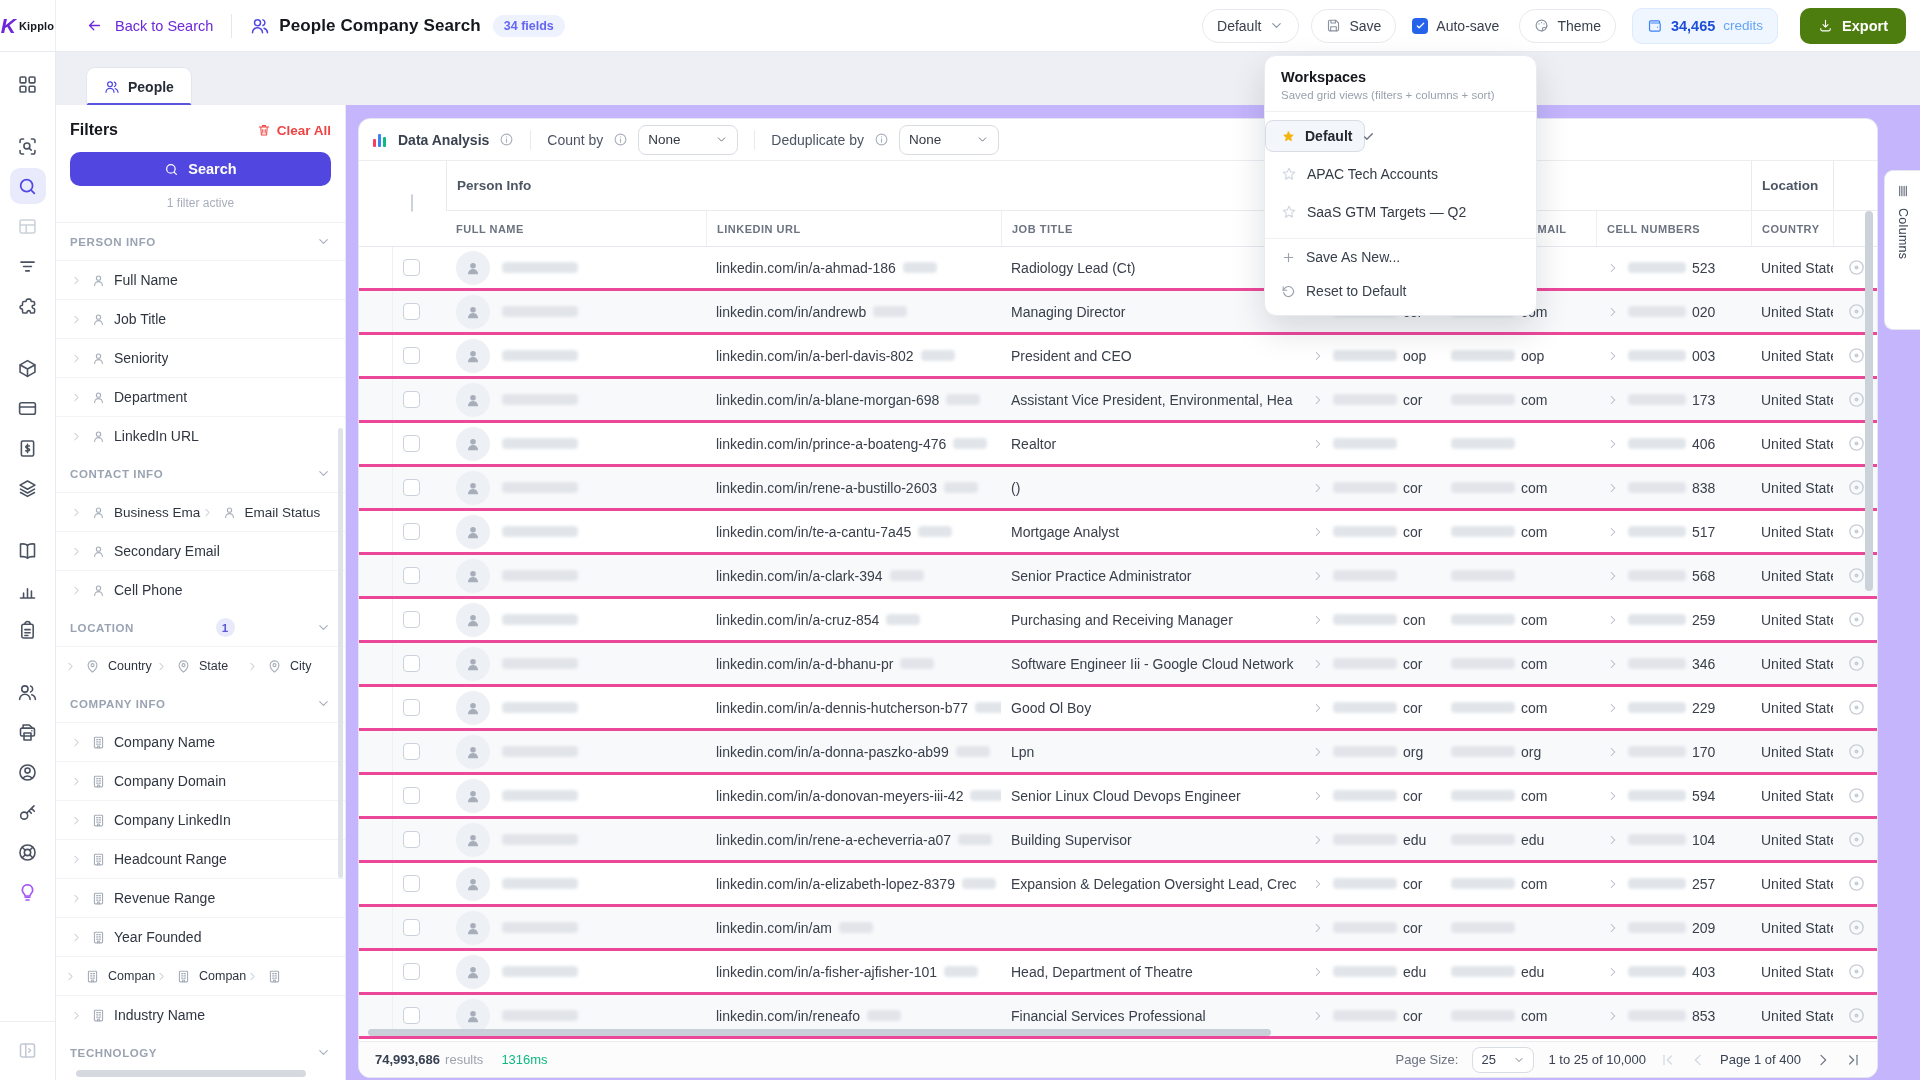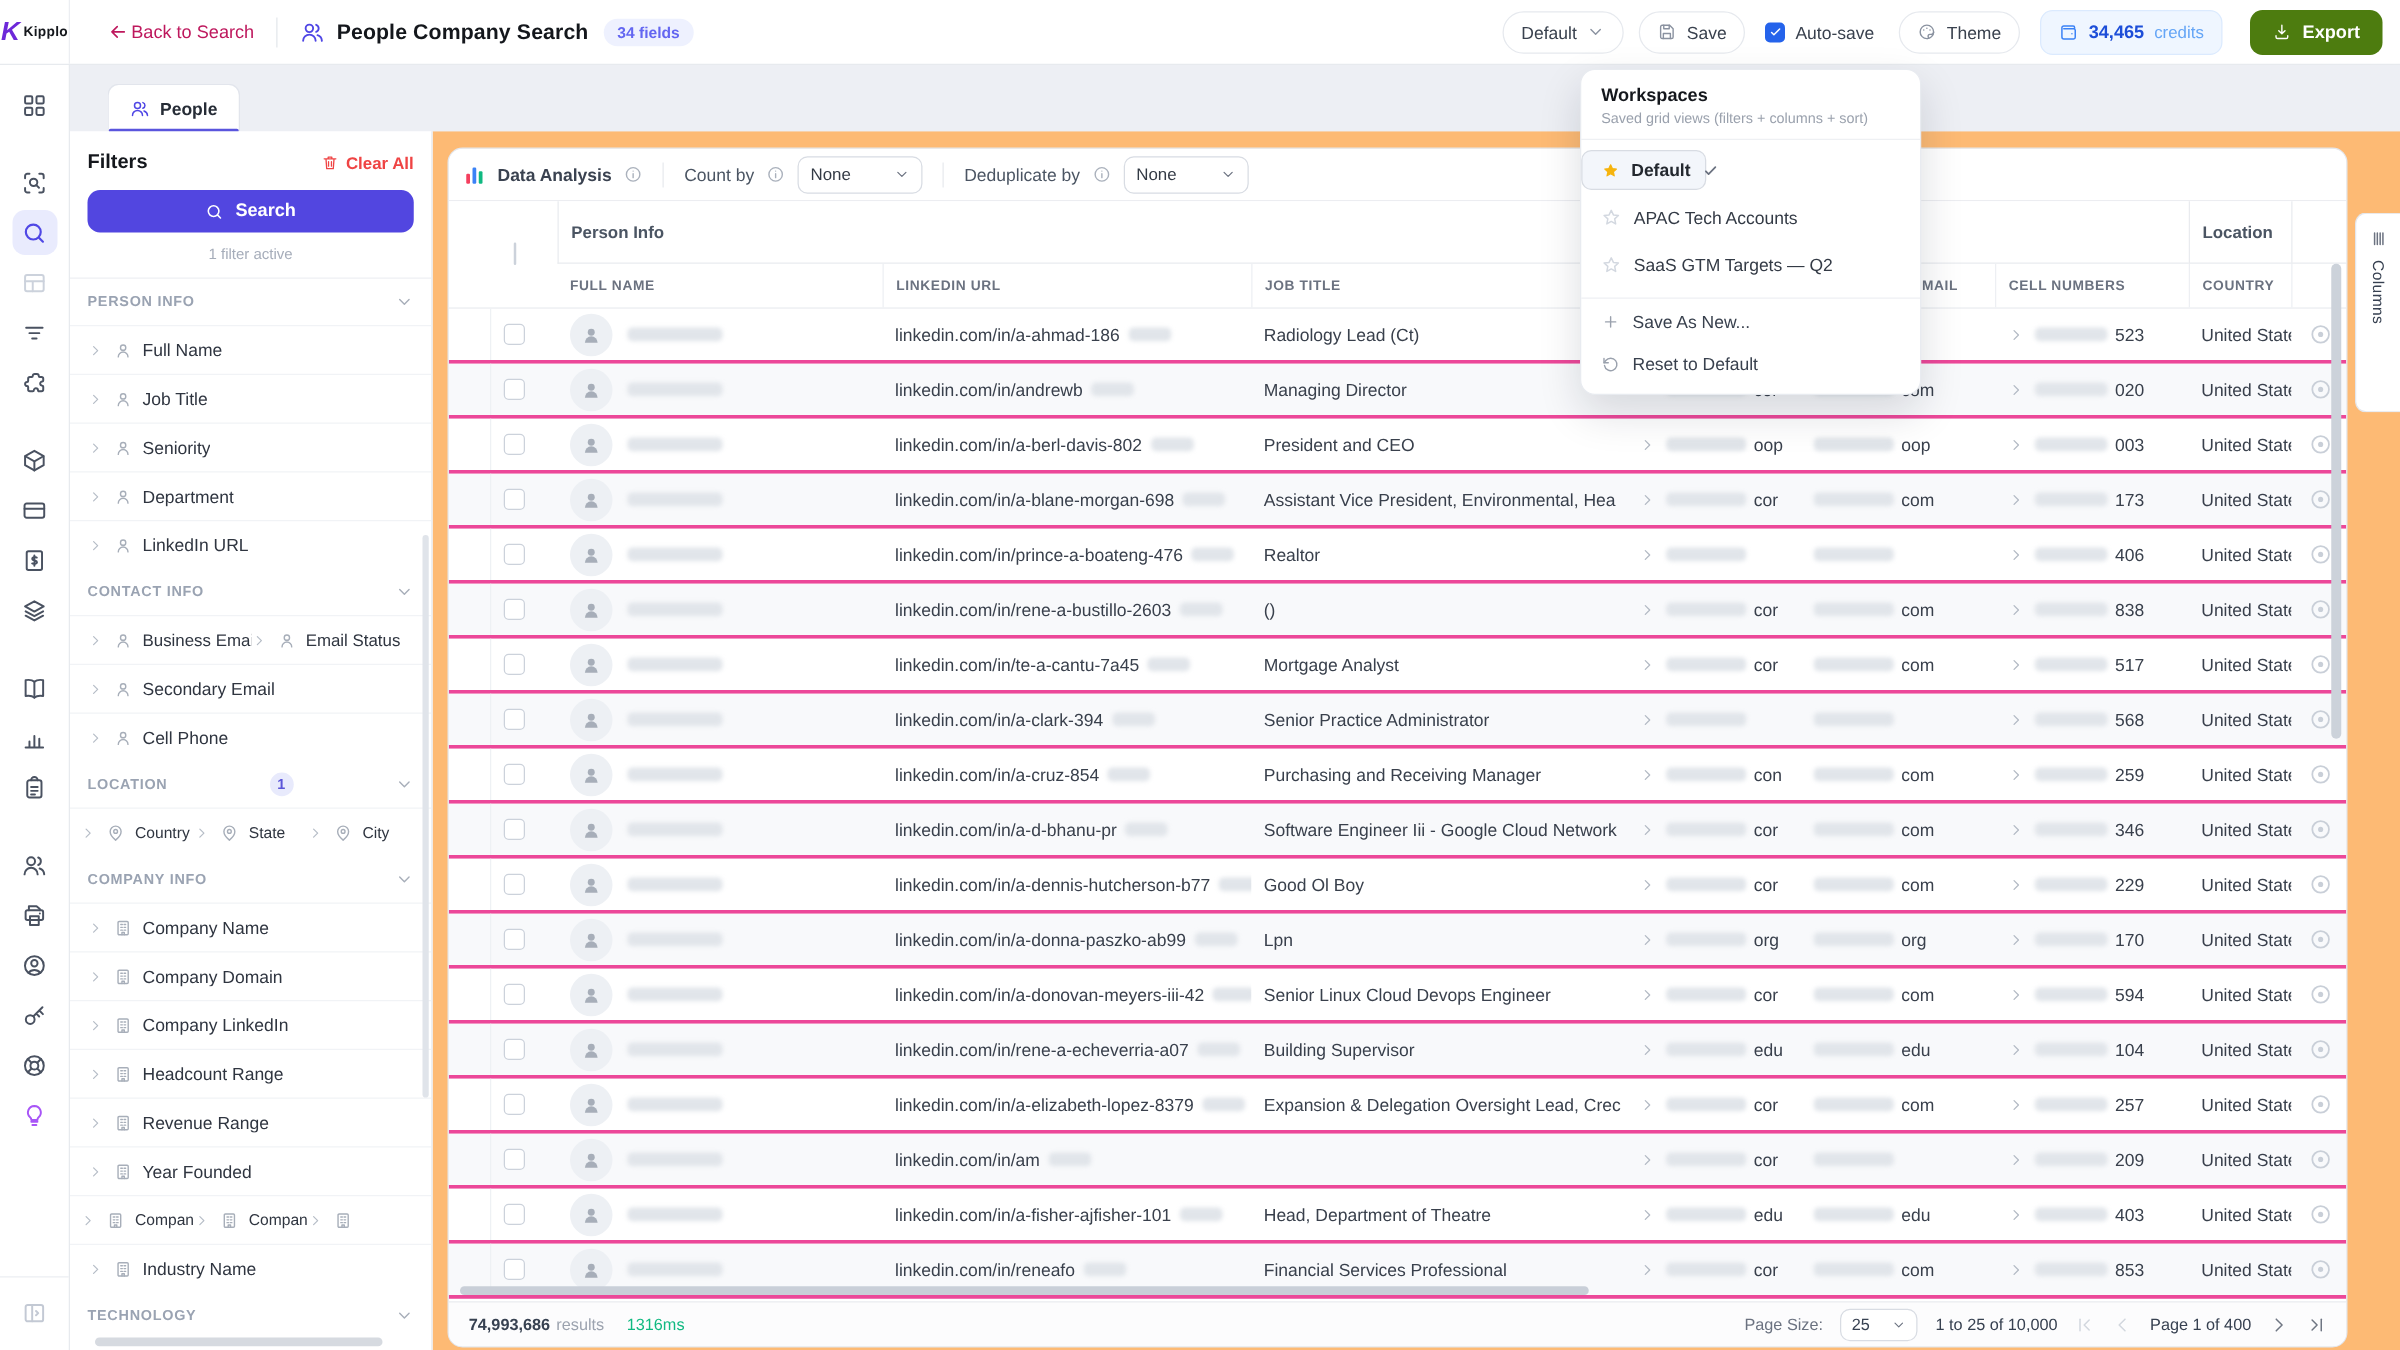--- a/index.html
+++ b/index.html
@@ -6,21 +6,21 @@
   html,body{width:1920px;height:1080px;overflow:hidden}
   body{font-family:"Liberation Sans",sans-serif;background:#edeff4;color:#1f2937;position:relative;font-size:14px}
   .ic{display:inline-flex;flex:none}
   .ic svg{width:100%;height:100%;display:block}
 
   
   .topbar{position:absolute;top:0;left:0;right:0;height:52px;background:#fff;border-bottom:1px solid #e7eaee;display:flex;align-items:center;z-index:60}
   .logo-box{width:56px;height:100%;border-right:1px solid #eceef2;display:flex;align-items:center;justify-content:center;gap:3px}
   .logo-k{font-size:21px;font-weight:900;color:#6d28d9;font-style:italic}
   .logo-txt{font-size:11px;font-weight:800;color:#14171c;letter-spacing:.2px}
-  .back-link{display:flex;align-items:center;gap:2px;color:#be185d;font-size:14.5px;font-weight:500;margin-left:30px;cursor:pointer}
+  .back-link{display:flex;align-items:center;gap:12px;color:#6d28d9;font-size:14.5px;font-weight:500;margin-left:30px;cursor:pointer}
   .back-link .ic{width:17px;height:17px}
   .vsep{width:1px;height:24px;background:#e4e7ec;margin:0 18px}
   .title-ic{width:20px;height:20px;color:#4f46e5;margin-right:9px}
   .page-title{font-size:17px;font-weight:700;color:#14171c;letter-spacing:.1px}
   .fields-badge{margin-left:12px;background:#eef1fe;color:#6366f1;font-size:12.5px;font-weight:600;padding:4px 11px;border-radius:999px}
   .tb-right{margin-left:auto;display:flex;align-items:center;padding-right:14px}
   .pill-btn{display:flex;align-items:center;gap:8px;height:34px;padding:0 14px;border:1px solid #e6e9ee;border-radius:999px;background:#fff;font-size:14px;color:#39414e;font-weight:500;cursor:pointer}
   .pill-btn .ic{width:15px;height:15px;color:#8a92a0}
   .autosave{display:flex;align-items:center;gap:8px;margin:0 20px 0 16px;cursor:pointer}
   .autosave .box{width:16px;height:16px;border-radius:4px;background:#2563eb;display:flex;align-items:center;justify-content:center;color:#fff}
@@ -72,21 +72,21 @@
   .f-item .lbl{font-size:14px;font-weight:500;color:#2f3540}
   .f-row.cols2 .f-item{flex:1}
   .f-row.cols2 .f-item .lbl{font-size:13.5px}
   .f-row.cols3 .f-item{flex:1}
   .f-row.cols3 .f-item .lbl{font-size:12.5px}
   .f-row.cols3{padding:0 8px}
   .f-vscroll{position:absolute;right:2px;top:323px;width:5px;height:450px;background:#e0e4ea;border-radius:3px}
   .f-hscroll{position:absolute;left:20px;bottom:3px;width:230px;height:7px;background:#d6dae0;border-radius:4px}
 
   
-  .content{position:absolute;top:105px;left:346px;right:0;bottom:0;background:#fdba74}
+  .content{position:absolute;top:105px;left:346px;right:0;bottom:0;background:#c4b5fd}
   .card{position:absolute;left:12px;top:13px;width:1520px;height:960px;background:#fff;border:1px solid #e4e7ed;border-radius:12px;overflow:hidden}
 
   .toolbar{height:42px;border-bottom:1px solid #ecedf1;display:flex;align-items:center;padding:0 14px;gap:10px}
   .mini-chart{display:flex;align-items:flex-end;gap:2px;height:14px;margin-right:2px}
   .mini-chart i{width:3px;border-radius:1px;display:block}
   .tb-label{font-size:14px;font-weight:700;color:#3a4250}
   .tb-label2{font-size:14px;color:#4b5563}
   .info-ic{width:15px;height:15px;color:#aab1bc}
   .tb-sep{width:1px;height:20px;background:#e7eaee;margin:0 6px}
   .sel{display:flex;align-items:center;justify-content:space-between;width:100px;height:30px;border:1px solid #d8dce3;border-radius:8px;padding:0 9px;background:#fff;font-size:13.5px;color:#333a45;cursor:pointer}

